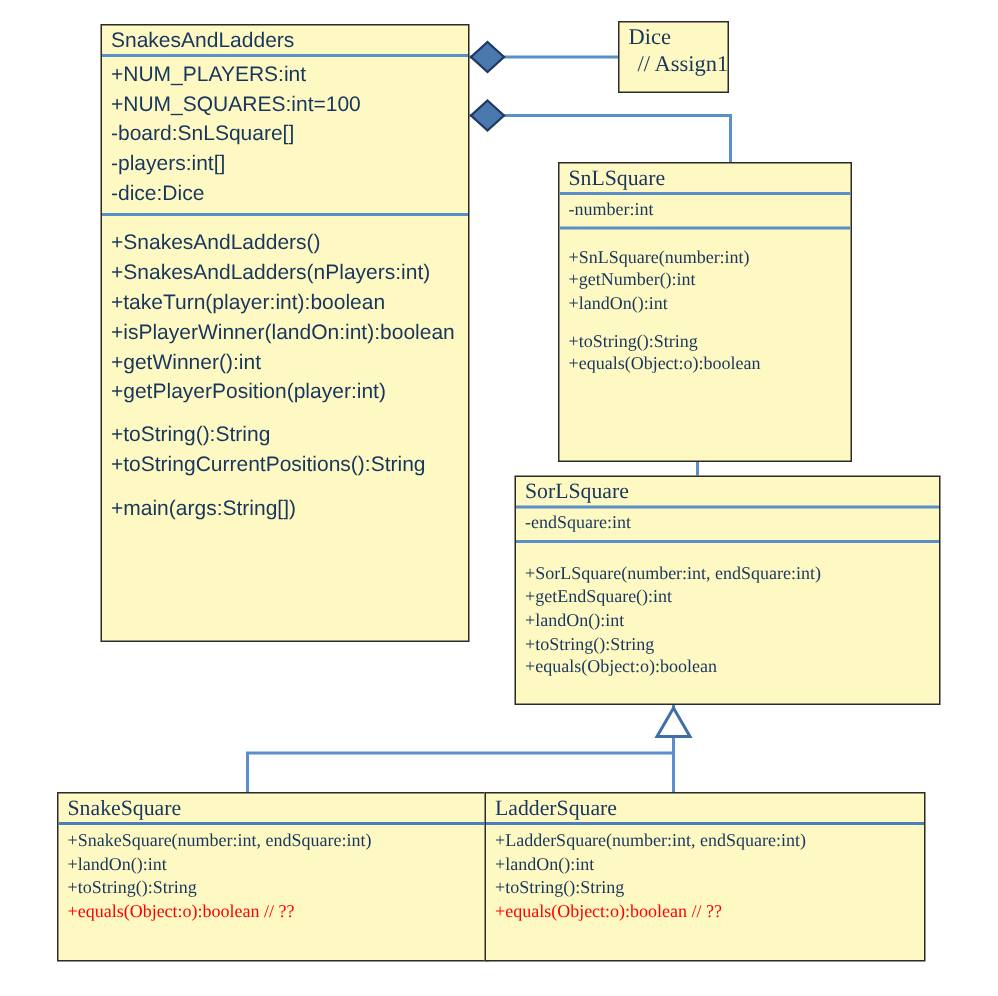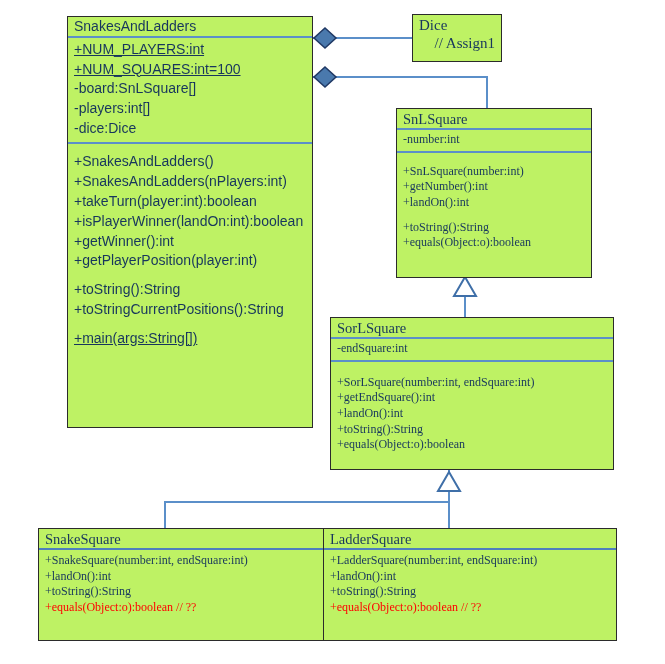--- a/index.html
+++ b/index.html
@@ -4,30 +4,30 @@
 <style>
   html,body{margin:0;padding:0;background:#ffffff;}
   body{width:665px;height:664px;position:relative;overflow:hidden;
        font-family:"Liberation Serif",serif;}
   #canvas{position:absolute;left:0;top:0;width:665px;height:664px;}
 
   
   #wires{position:absolute;left:0;top:0;width:665px;height:664px;z-index:1;}
 
   
-  .uml-box{position:absolute;z-index:2;background:#bef264;
+  .uml-box{position:absolute;z-index:2;background:#fef9c3;
            border:1px solid #2b2b2b;box-sizing:border-box;}
   .uml-name{color:#17365d;padding:2px 6px 1px 6px;line-height:1.12;
             border-bottom:2px solid #5b8fc9;white-space:nowrap;}
   .uml-sec{border-bottom:2px solid #5b8fc9;padding:2px 6px 3px 6px;}
   .uml-sec.last{border-bottom:none;}
   .uml-sec div{color:#17365d;line-height:1.30;white-space:nowrap;}
   .uml-sec div.red{color:#ff0000;}
   .uml-sec div.blank{height:9px;}
-  .u{text-decoration:underline;}
+  .u{}
 
   
   .serif .uml-name{font-size:14.5px;}
   .serif .uml-sec div{font-size:12px;}
 
   
   .sans{font-family:"Liberation Sans",sans-serif;}
   .sans .uml-name{font-size:14px;border-bottom:2px solid #5b8fc9;}
   .sans .uml-sec div{font-size:14px;line-height:1.42;}
 
@@ -81,44 +81,44 @@
       <div>+getWinner():int</div>
       <div>+getPlayerPosition(player:int)</div>
       <div class="blank"></div>
       <div>+toString():String</div>
       <div>+toStringCurrentPositions():String</div>
       <div class="blank"></div>
       <div class="u">+main(args:String[])</div>
     </div>
   </div>
 
-  <div class="uml-box serif dice" style="left:412px;top:14px;width:90px;height:48px;">
+  <div class="uml-box serif dice" style="left:412px;top:14px;width:74px;height:48px;">
     <div class="uml-name">Dice</div>
     <div class="uml-sec last">
       <div style="padding-left:6px;">// Assign1</div>
     </div>
   </div>
 
-  <div class="uml-box serif" style="left:396px;top:108px;width:196px;height:170px;">
+  <div class="uml-box serif" style="left:372px;top:108px;width:196px;height:200px;">
     <div class="uml-name">SnLSquare</div>
     <div class="uml-sec">
       <div>-number:int</div>
     </div>
     <div class="uml-sec last" style="padding-top:2px;">
       <div class="blank"></div>
       <div>+SnLSquare(number:int)</div>
       <div>+getNumber():int</div>
       <div>+landOn():int</div>
       <div class="blank"></div>
       <div>+toString():String</div>
       <div>+equals(Object:o):boolean</div>
     </div>
   </div>
 
-  <div class="uml-box serif" style="left:330px;top:317px;width:284px;height:153px;">
+  <div class="uml-box serif" style="left:343px;top:317px;width:284px;height:153px;">
     <div class="uml-name">SorLSquare</div>
     <div class="uml-sec">
       <div>-endSquare:int</div>
     </div>
     <div class="uml-sec last" style="padding-top:4px;">
       <div class="blank"></div>
       <div>+SorLSquare(number:int, endSquare:int)</div>
       <div>+getEndSquare():int</div>
       <div>+landOn():int</div>
       <div> +toString():String</div>

